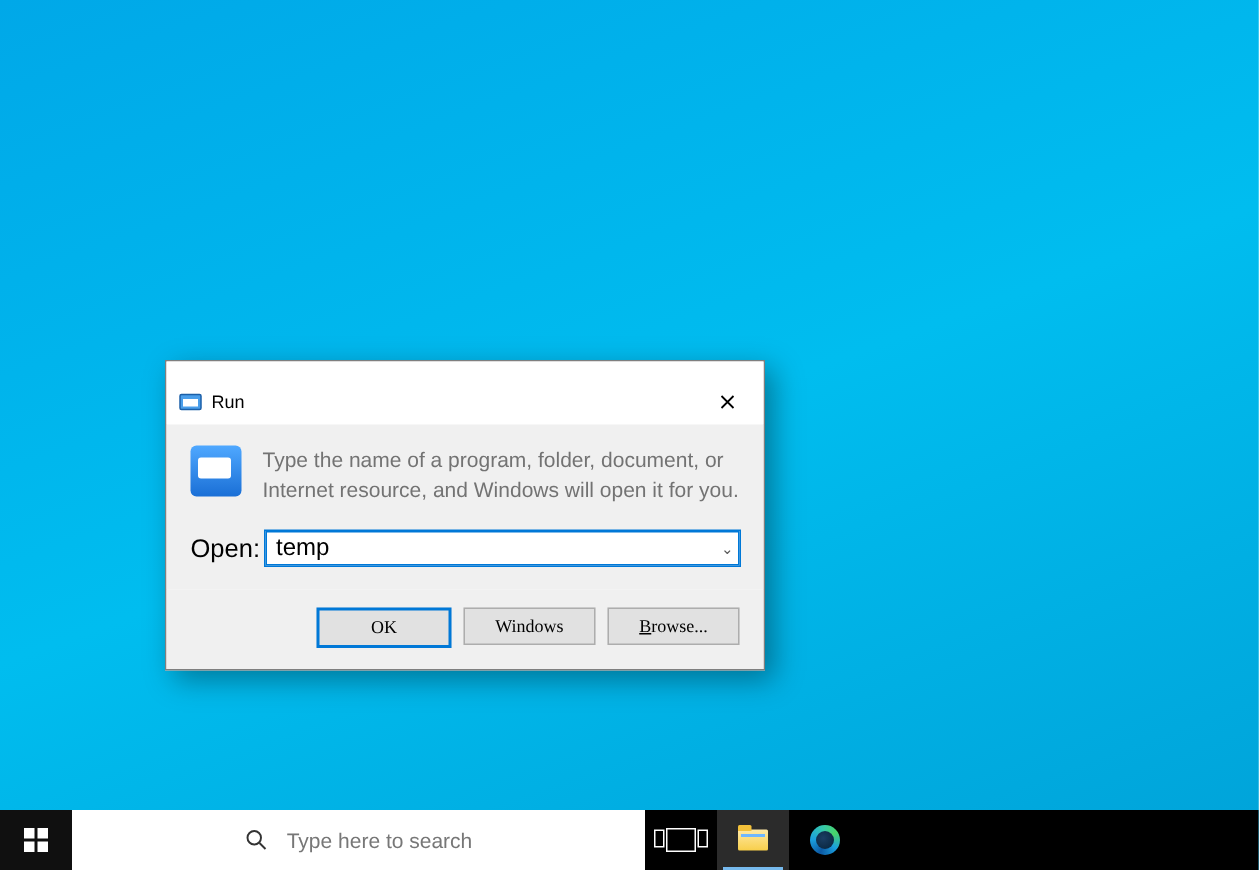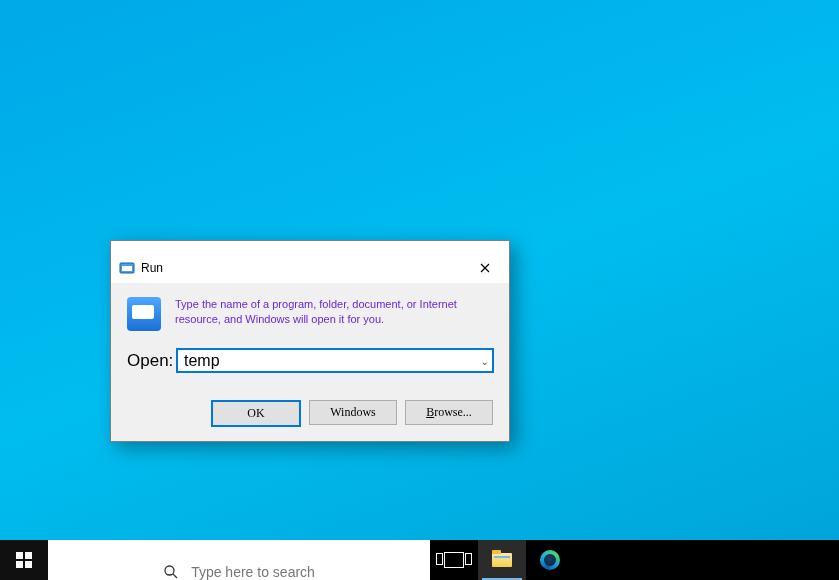--- a/index.html
+++ b/index.html
@@ -65,23 +65,23 @@
   }
   .run-big-icon::after{
     content:"";
     position:absolute;
     left:5px; top:8px;
     width:22px; height:14px;
     background:#fff;
     border-radius:2px;
   }
   .run-desc {
-    font-size: 11px;
+    font-size: 14px;
     line-height: 1.4;
-    color: #6d28d9;
+    color: #737373;
   }
 
   .body-row2 {
     display: flex;
     align-items: center;
     gap: 12px;
     margin-bottom: 6px;
   }
   .open-label {
     width: 38px;
@@ -162,22 +162,22 @@
     grid-template-rows: 7px 7px;
     gap: 2px;
   }
   .start-grid div { background:#fff; }
 
   .search-box {
     flex: 0 0 362px;
     background: #ffffff;
     color: #777;
     display: flex;
-    align-items: flex-end;
-    padding: 0 10px;
+    align-items: center;
+    padding: 13px 10px;
     gap: 12px;
   }
   .search-icon-svg { width:16px; height:16px; color:#333; }
   .search-text { font-size: 14px; color:#777; }
 
   .taskview-btn { width: 48px; }
   .taskview-icon {
     width: 18px; height: 14px;
     border: 1.5px solid #fff;
     position: relative;

